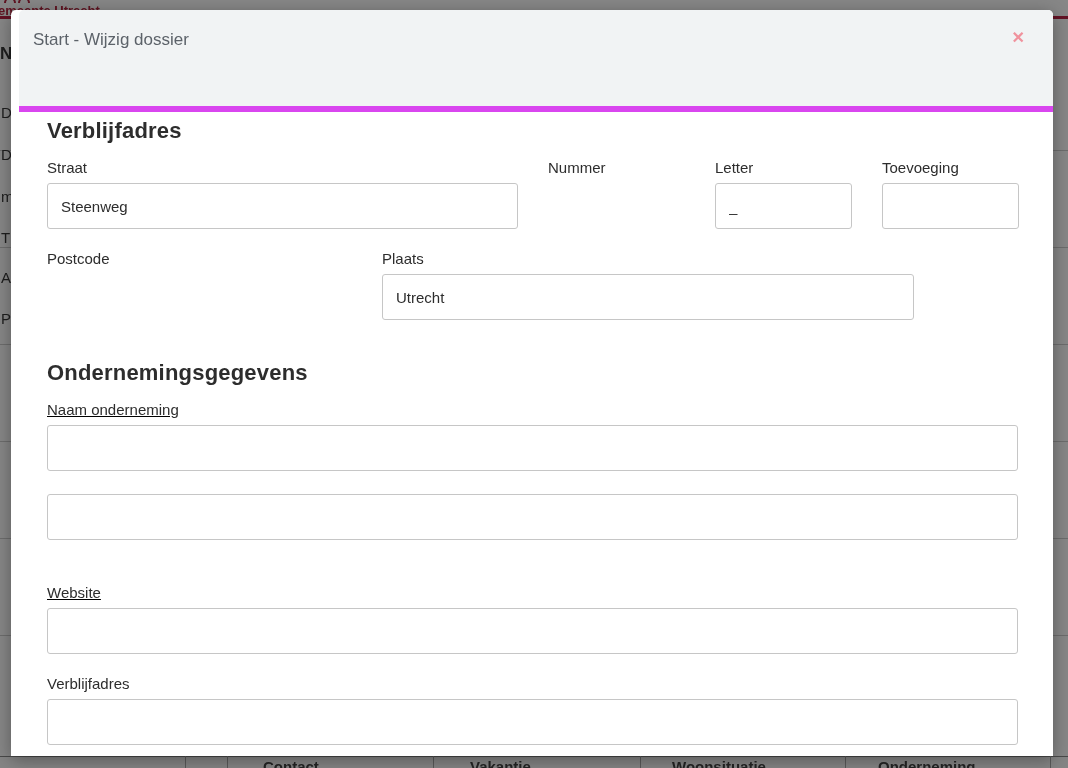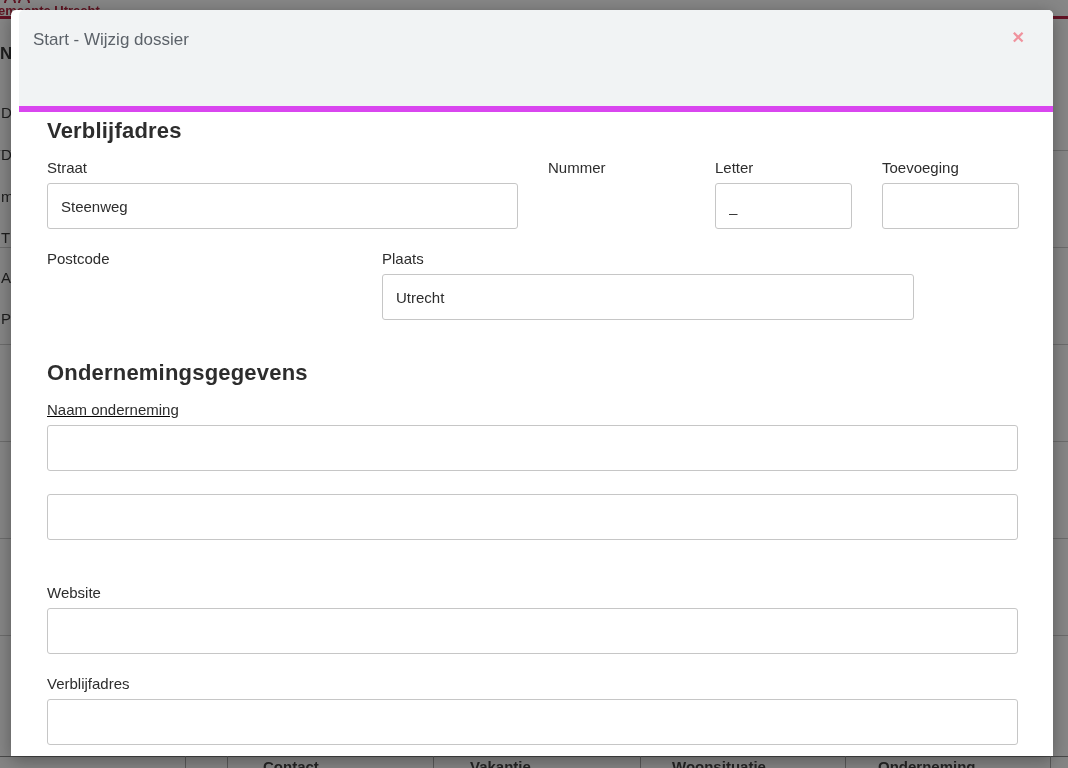--- a/index.html
+++ b/index.html
@@ -46,21 +46,21 @@
     font-family:"Liberation Sans",sans-serif;outline:none;
   }
   .g-straat{left:36px;top:150px;width:471px;}
   .g-nummer{left:537px;top:150px;width:137px;}
   .g-letter{left:704px;top:150px;width:137px;}
   .g-toevoeging{left:871px;top:150px;width:137px;}
   .g-postcode{left:36px;top:241px;width:304px;}
   .g-plaats{left:371px;top:241px;width:532px;}
   .g-naam{left:36px;top:392px;width:971px;text-decoration:underline;}
   .g-kvk{left:36px;top:484px;width:971px;}
-  .g-website{left:36px;top:575px;width:971px;}
+  .g-website{left:36px;top:575px;width:971px;text-decoration:underline;}
   .g-telefoon{left:36px;top:666px;width:971px;}
 </style>
 </head>
 <body>
 
 <div class="screen">
 
   <div class="page">
     <div class="topbar">
       <div class="logo-mark"><i></i><i></i></div>

